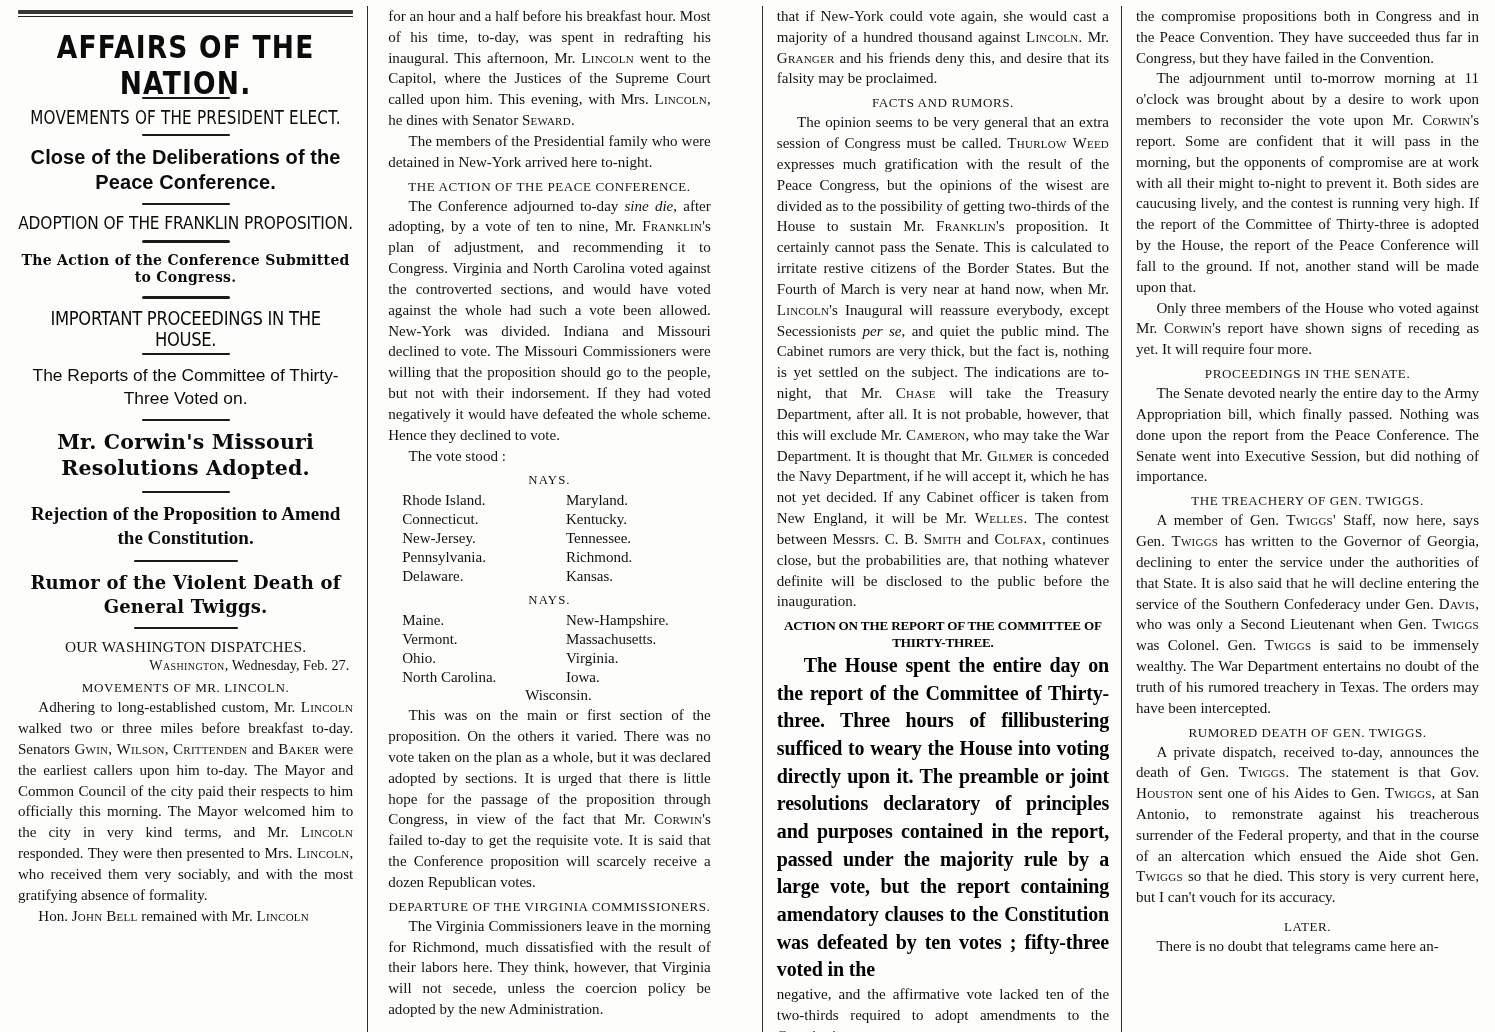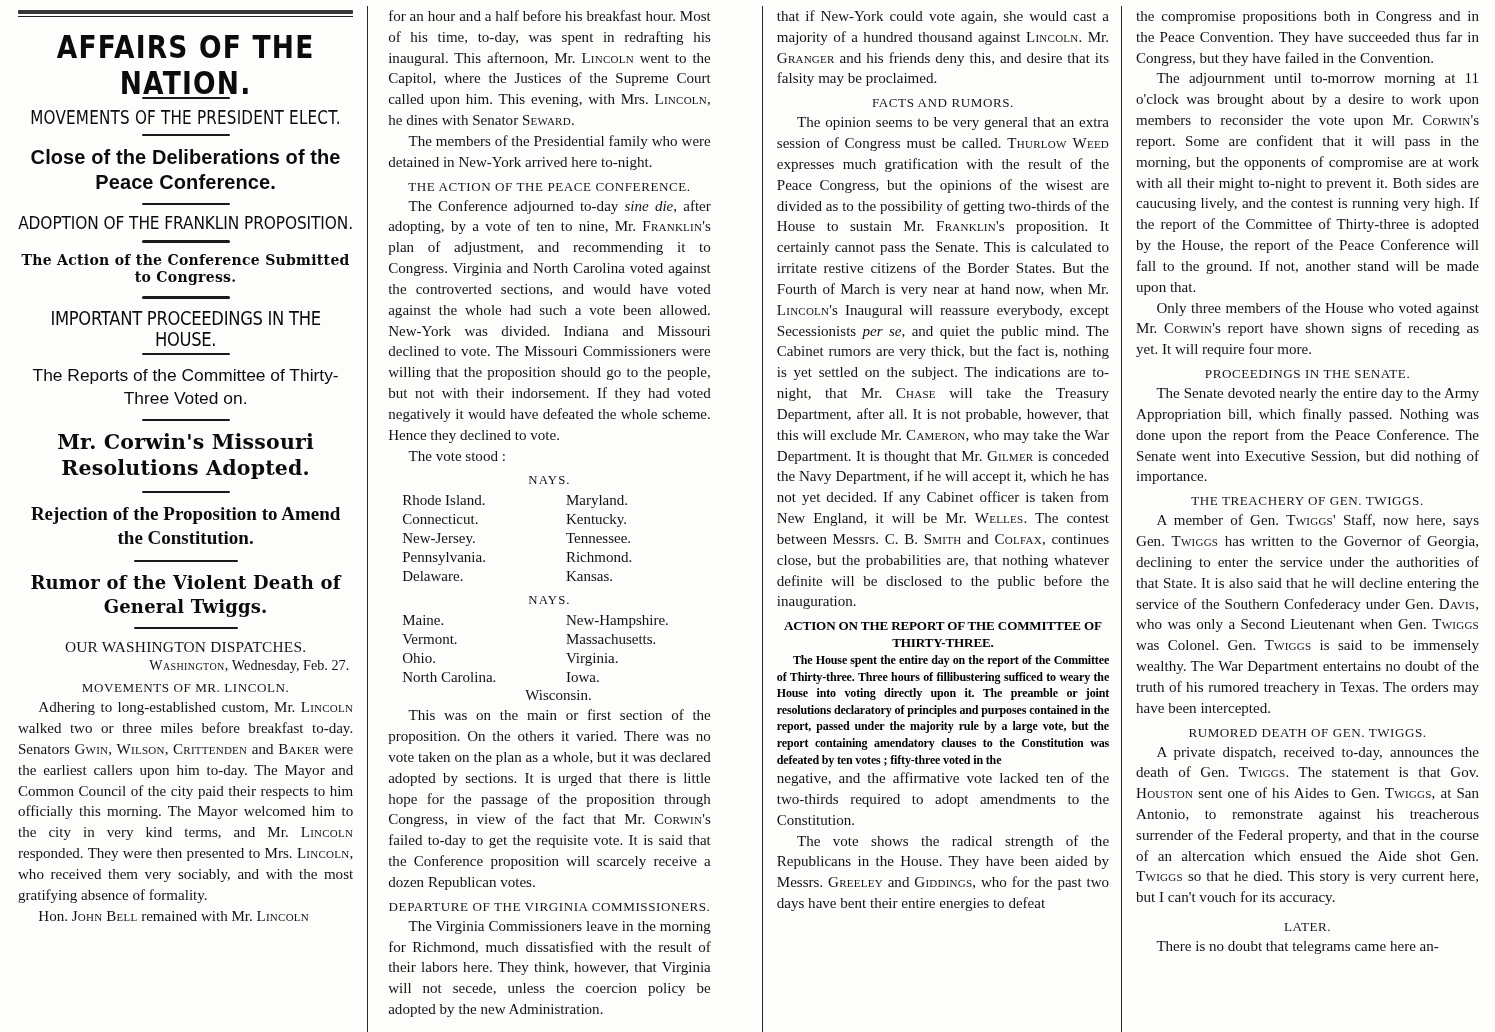--- a/index.html
+++ b/index.html
@@ -190,21 +190,21 @@
   }
   em.it { font-style: italic; }
 
   
   .inked p.body,
   .inked .sec-head {
     font-weight: 700;
     color: #000;
     letter-spacing: -0.15px;
   }
-  .inked p.body { font-size: 12px; }
+  .inked p.body { font-size: 20px; }
 
   
   .vote-head {
     text-align: center;
     font-family: "Liberation Serif", "DejaVu Serif", serif;
     font-size: 12.8px;
     letter-spacing: 1.1px;
     margin: 7px 0 3px 0;
   }
   .vote-table {

